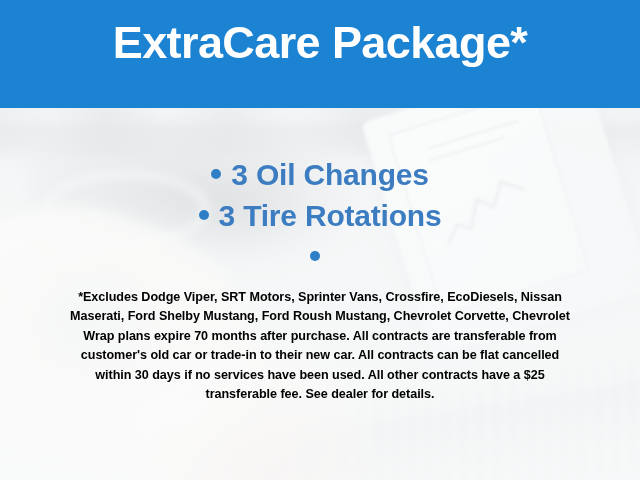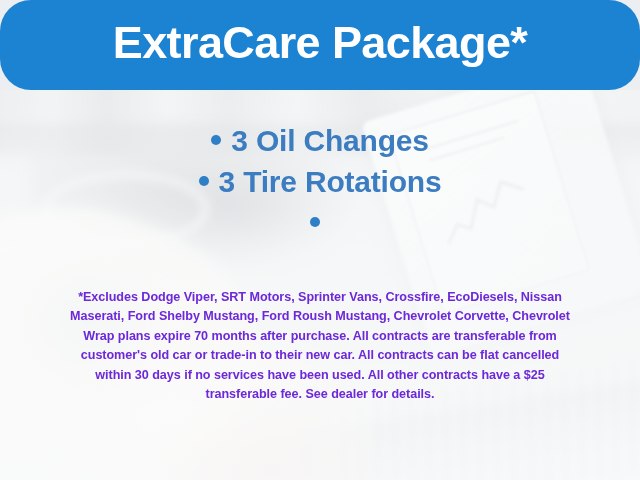--- a/index.html
+++ b/index.html
@@ -150,43 +150,42 @@
   }
   .bg-wash2 {
     left: 0; top: 0; width: 640px; height: 390px;
     background: rgba(246,247,249,.42);
   }
 
   
   .banner {
     position: absolute;
     left: 0; top: 0;
-    width: 640px; height: 90px;
+    width: 640px; height: 108px;
     background: #1c82d2;
     z-index: 4;
-    border-radius: 31px;
   }
   .banner-title {
     position: absolute;
     left: 0; right: 0;
     top: 16px;
     text-align: center;
     color: #ffffff;
     font-size: 45px;
     font-weight: bold;
     letter-spacing: -0.6px;
     line-height: 54px;
     white-space: nowrap;
   }
 
   
   .bullets {
     position: absolute;
     left: 0; right: 0;
-    top: 120px;
+    top: 154px;
     z-index: 5;
     text-align: center;
   }
   .bullet-line {
     color: #3c7cc0;
     font-size: 30px;
     font-weight: bold;
     line-height: 41px;
     letter-spacing: -0.2px;
     white-space: nowrap;
@@ -203,21 +202,21 @@
   }
 
   
   .fineprint {
     position: absolute;
     left: 26px;
     right: 26px;
     top: 288px;
     z-index: 5;
     text-align: center;
-    color: #6d28d9;
+    color: #000000;
     font-size: 12.6px;
     font-weight: bold;
     line-height: 19.4px;
     letter-spacing: -0.05px;
   }
   .fineprint div { white-space: nowrap; }
 </style>
 </head>
 <body>
 

